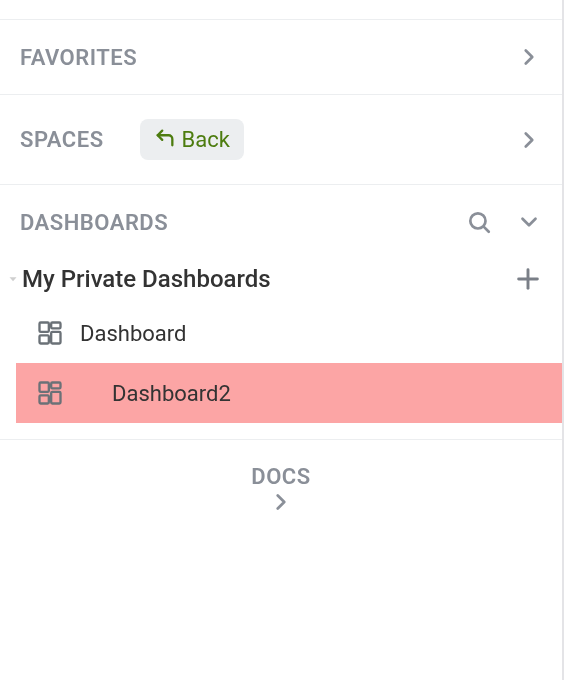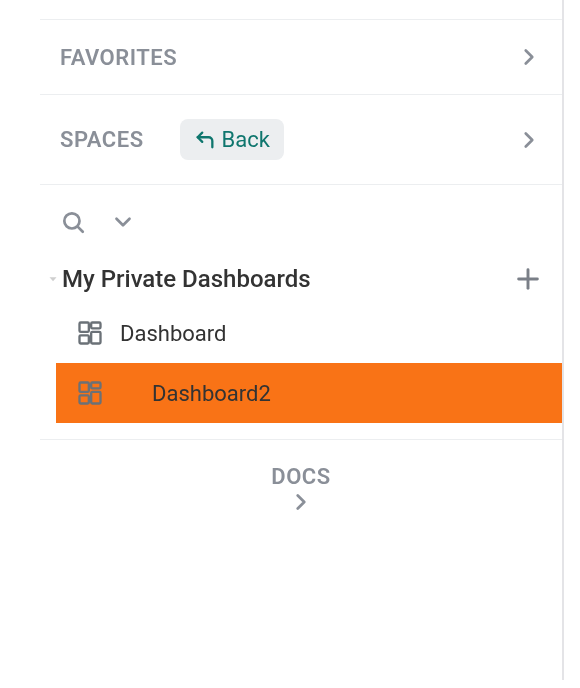--- a/index.html
+++ b/index.html
@@ -13,21 +13,20 @@
       height: 688px;
       background: #fff;
       color: #333;
       overflow: hidden;
     }
     .sidebar {
       width: 564px;
       height: 680px;
       border-right: 2px solid #e4e4e7;
       background: #fff;
-      padding-left: 40px;
     }
     .top-spacer {
       height: 20px;
       border-bottom: 1px solid #eceef0;
     }
     .section-header {
       display: flex;
       align-items: center;
       justify-content: space-between;
       padding: 24px 20px;
@@ -44,28 +43,28 @@
       font-weight: 600;
       letter-spacing: 0.5px;
     }
     .left-cluster {
       display: flex;
       align-items: center;
       gap: 36px;
     }
     .back-btn {
       display: inline-flex;
-      align-items: center;
+      align-items: flex-start;
       gap: 6px;
       background: #eceef0;
       border: none;
       border-radius: 8px;
       padding: 8px 14px;
       font-size: 22px;
-      color: #0f766e;
+      color: #4d7c0f;
       cursor: pointer;
       font-family: inherit;
     }
     .back-btn svg {
       width: 22px;
       height: 22px;
     }
     .chevron {
       color: #8a8f98;
     }
@@ -129,21 +128,21 @@
       display: flex;
       align-items: center;
       gap: 16px;
       padding: 16px 20px;
       font-size: 22px;
       color: #333;
       cursor: pointer;
       margin-left: 16px;
     }
     .dashboard-item.active {
-      background: #f97316;
+      background: #fca5a5;
       gap: 48px;
     }
     .dashboard-item .dash-icon {
       color: #6b7177;
       display: inline-flex;
     }
     .dash-icon svg {
       width: 28px;
       height: 28px;
     }
@@ -180,20 +179,21 @@
       </button>
     </div>
     <span class="chevron">
       <svg viewBox="0 0 24 24" fill="none" stroke="currentColor" stroke-width="2.5" stroke-linecap="round" stroke-linejoin="round">
           <polyline points="9 18 15 12 9 6"></polyline>
         </svg>
     </span>
   </div>
 
   <div class="dashboards-header">
+    <span class="section-title">DASHBOARDS</span>
     <div class="right-controls">
       <span>
         <svg viewBox="0 0 24 24" fill="none" stroke="currentColor" stroke-width="2.5" stroke-linecap="round" stroke-linejoin="round">
             <circle cx="11" cy="11" r="7"></circle>
             <line x1="21" y1="21" x2="16.5" y2="16.5"></line>
           </svg>
       </span>
       <span>
         <svg viewBox="0 0 24 24" fill="none" stroke="currentColor" stroke-width="2.5" stroke-linecap="round" stroke-linejoin="round">
             <polyline points="6 9 12 15 18 9"></polyline>

